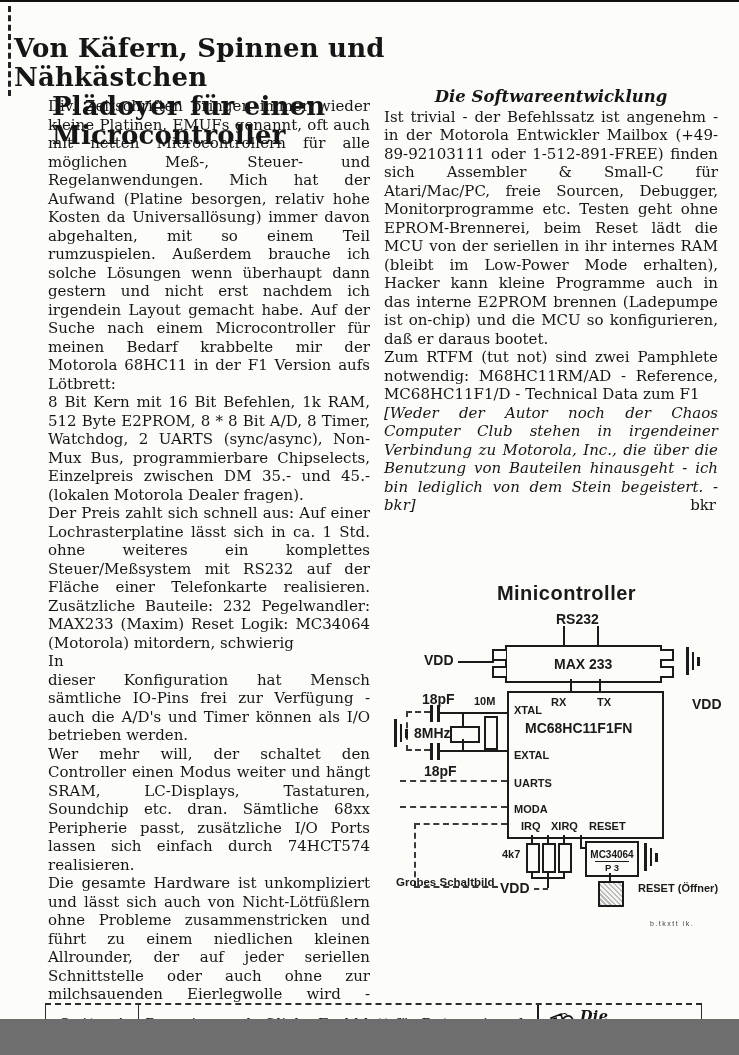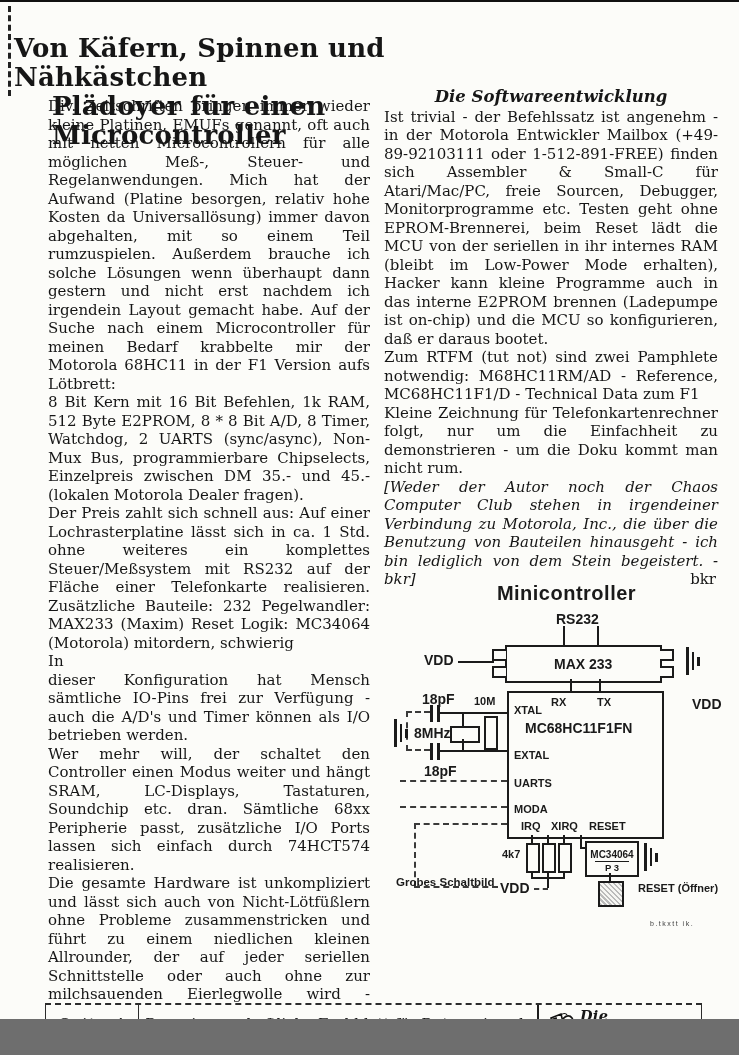--- a/index.html
+++ b/index.html
@@ -76,21 +76,20 @@
     <p class="body-p">In</p>
     <p class="body-p">dieser Konfiguration hat Mensch sämtliche IO-Pins frei zur Verfügung - auch die A/D's und Timer können als I/O betrieben werden.</p>
     <p class="body-p">Wer mehr will, der schaltet den Controller einen Modus weiter und hängt SRAM, LC-Displays, Tastaturen, Soundchip etc. dran. Sämtliche 68xx Peripherie passt, zusätzliche I/O Ports lassen sich einfach durch 74HCT574 realisieren.</p>
     <p class="body-p">Die gesamte Hardware ist unkompliziert und lässt sich auch von Nicht-Lötfüßlern ohne Probleme zusammenstricken und führt zu einem niedlichen kleinen Allrounder, der auf jeder seriellen Schnittstelle oder auch ohne zur milchsauenden Eierlegwolle wird - Telefonanwendungen, Little Sister, Schnittstellenmonitor, Meßwertanzeige auf altem Terminal etc. etc...</p>
   </div>
 
   <div class="col col-right">
     <p class="rc-heading">Die Softwareentwicklung</p>
     <p class="body-p">Ist trivial - der Befehlssatz ist angenehm - in der Motorola Entwickler Mailbox (+49-89-92103111 oder 1-512-891-FREE) finden sich Assembler &amp; Small-C für Atari/Mac/PC, freie Sourcen, Debugger, Monitorprogramme etc. Testen geht ohne EPROM-Brennerei, beim Reset lädt die MCU von der seriellen in ihr internes RAM (bleibt im Low-Power Mode erhalten), Hacker kann kleine Programme auch in das interne E2PROM brennen (Ladepumpe ist on-chip) und die MCU so konfigurieren, daß er daraus bootet.</p>
     <p class="body-p">Zum RTFM (tut not) sind zwei Pamphlete notwendig: M68HC11RM/AD - Reference, MC68HC11F1/D - Technical Data zum F1</p>
-    <p class="body-p">Kleine Zeichnung für Telefonkartenrechner folgt, nur um die Einfachheit zu demonstrieren - um die Doku kommt man nicht rum.</p>
     <div class="disclaimer">
       <span>[Weder der Autor noch der Chaos Computer Club stehen in irgendeiner Verbindung zu Motorola, Inc., die über die Benutzung von Bauteilen hinausgeht - ich bin lediglich von dem Stein begeistert. -bkr]</span>
       <span class="signature">bkr</span>
     </div>
   </div>
 
   <div class="diagram">
     <div class="dg-title">Minicontroller</div>
 
     <div class="dlbl" style="left:162px;top:31px;">RS232</div>

